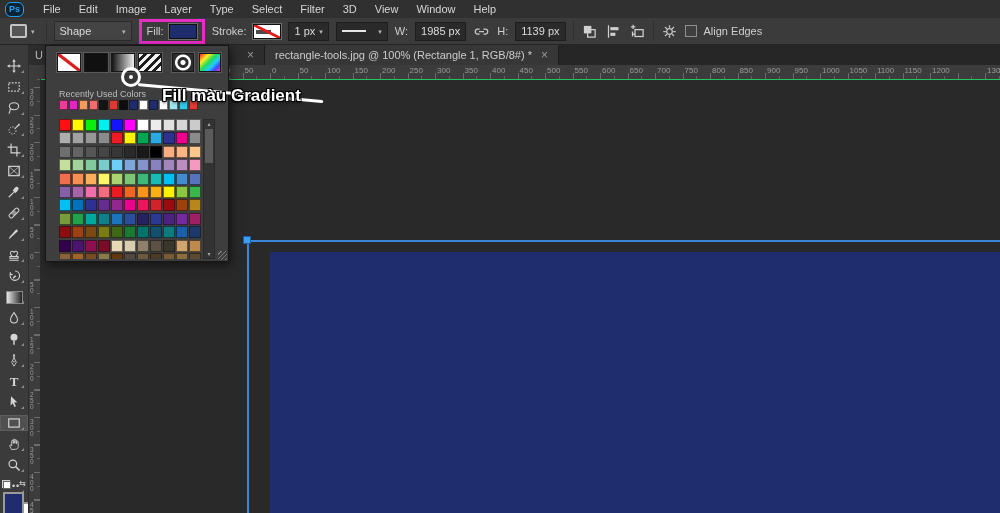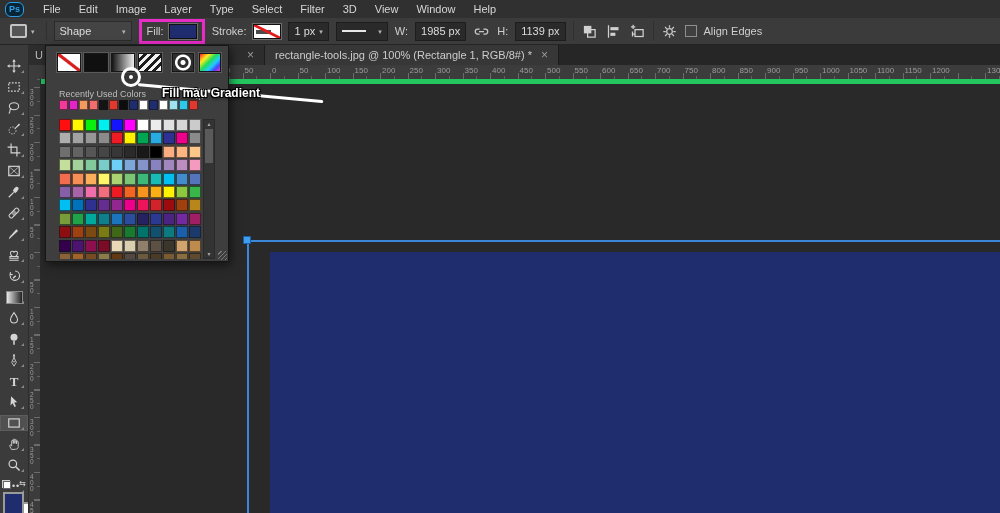--- a/index.html
+++ b/index.html
@@ -55,21 +55,21 @@
   
   #tabbar{left:28px;top:45px;width:972px;height:20px;background:#262626;display:flex;z-index:5}
   .tab{display:flex;align-items:center;padding:0 10px;font-size:11px;border-right:1px solid #1c1c1c;white-space:nowrap;overflow:hidden}
   .tab .x{margin-left:9px;color:#9a9a9a;font-size:12px;line-height:1}
   #tab-0{width:200px;box-sizing:border-box;background:#2d2d2d;color:#bdbdbd;padding:0 0 0 7px}
   #tab-1{background:#2d2d2d;color:#aeaeae}
   #tab-2{background:#373737;color:#cccccc}
 
   
   #ruler-corner{left:28px;top:65px;width:12px;height:14px;background:#3c3c3c;border-right:1px solid #2a2a2a;border-bottom:1px solid #2a2a2a;z-index:5}
-  #hruler{left:40px;top:65px;width:960px;height:14px;background:#3c3c3c;border-bottom:5px solid #22c55e;overflow:hidden;z-index:5}
+  #hruler{left:40px;top:65px;width:960px;height:14px;background:#3c3c3c;border-bottom:1px solid #22c55e;overflow:hidden;z-index:5}
   #hruler .minor{position:absolute;left:0;bottom:0;width:100%;height:3px;background:repeating-linear-gradient(90deg,#616161 0 1px,transparent 1px 13.75px);background-position-x:10px}
   #hruler .major{position:absolute;left:0;bottom:0;width:100%;height:6px;background:repeating-linear-gradient(90deg,#6b6b6b 0 1px,transparent 1px 27.5px);background-position-x:10px}
   .hlab{position:absolute;top:1px;font-size:8px;color:#9b9b9b}
   #vruler{left:28px;top:79px;width:12px;height:434px;background:#3c3c3c;border-right:1px solid #2a2a2a;overflow:hidden;z-index:5}
   #vruler .minor{position:absolute;top:0;right:0;height:100%;width:3px;background:repeating-linear-gradient(180deg,#616161 0 1px,transparent 1px 13.75px);background-position-y:8px}
   #vruler .major{position:absolute;top:0;right:0;height:100%;width:6px;background:repeating-linear-gradient(180deg,#6b6b6b 0 1px,transparent 1px 27.5px);background-position-y:8px}
   .vlab{position:absolute;left:2px;font-size:6.5px;line-height:6px;color:#9b9b9b;white-space:pre}
 
   
   #canvas{left:40px;top:79px;width:960px;height:434px;background:#292929;overflow:hidden}
@@ -100,21 +100,21 @@
   #swatch-scrollbar{position:absolute;left:157px;top:73px;width:12px;height:140px;background:#333;border:1px solid #2a2a2a;box-sizing:border-box}
   #swatch-scrollbar .arr{position:absolute;left:0;width:100%;text-align:center;color:#a5a5a5;font-size:6px;line-height:8px}
   #swatch-scrollbar .up{top:0}#swatch-scrollbar .dn{bottom:0}
   #scroll-thumb{position:absolute;left:1px;top:9px;width:8px;height:34px;background:#5a5a5a}
   #panel-grip{position:absolute;right:1px;bottom:1px;width:9px;height:9px;background:repeating-linear-gradient(135deg,transparent 0 2px,#7a7a7a 2px 3px)}
 
   
   #anno-circle{left:121px;top:67px;width:20px;height:20px;border:3px solid #fff;border-radius:50%;background:rgba(30,30,30,.25);z-index:60;box-sizing:border-box}
   #anno-circle::after{content:'';position:absolute;left:5px;top:5px;width:4px;height:4px;border-radius:50%;background:#fff}
   #anno-line{left:138px;top:83px;width:186px;height:3px;background:#fff;border-radius:2px;transform:rotate(5.3deg);transform-origin:left center;z-index:59}
-  #anno-text{left:162px;top:86px;z-index:61;color:#fff;font-size:12px;font-weight:bold;
+  #anno-text{left:162px;top:86px;z-index:61;color:#fff;font-size:17px;font-weight:bold;
              text-shadow:-1px -1px 0 #000,1px -1px 0 #000,-1px 1px 0 #000,1px 1px 0 #000,0 2px 3px rgba(0,0,0,.8)}
 </style>
 </head>
 <body>
 
 <div id="menubar" class="abs">
   <div id="ps-logo">Ps</div>
   <div id="menu-items" style="display:flex">
       <span class="mitem">File</span>
       <span class="mitem">Edit</span>

